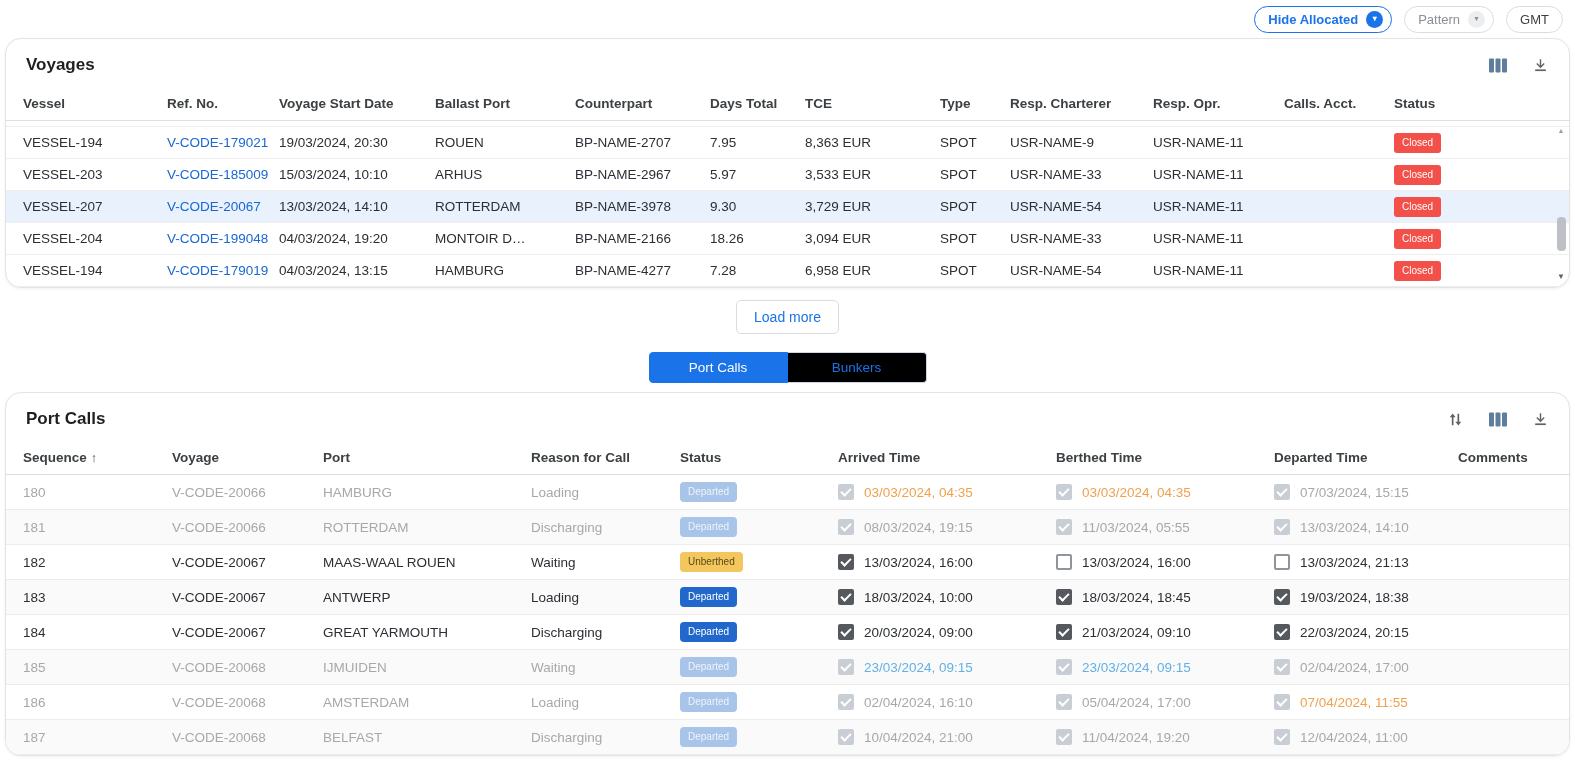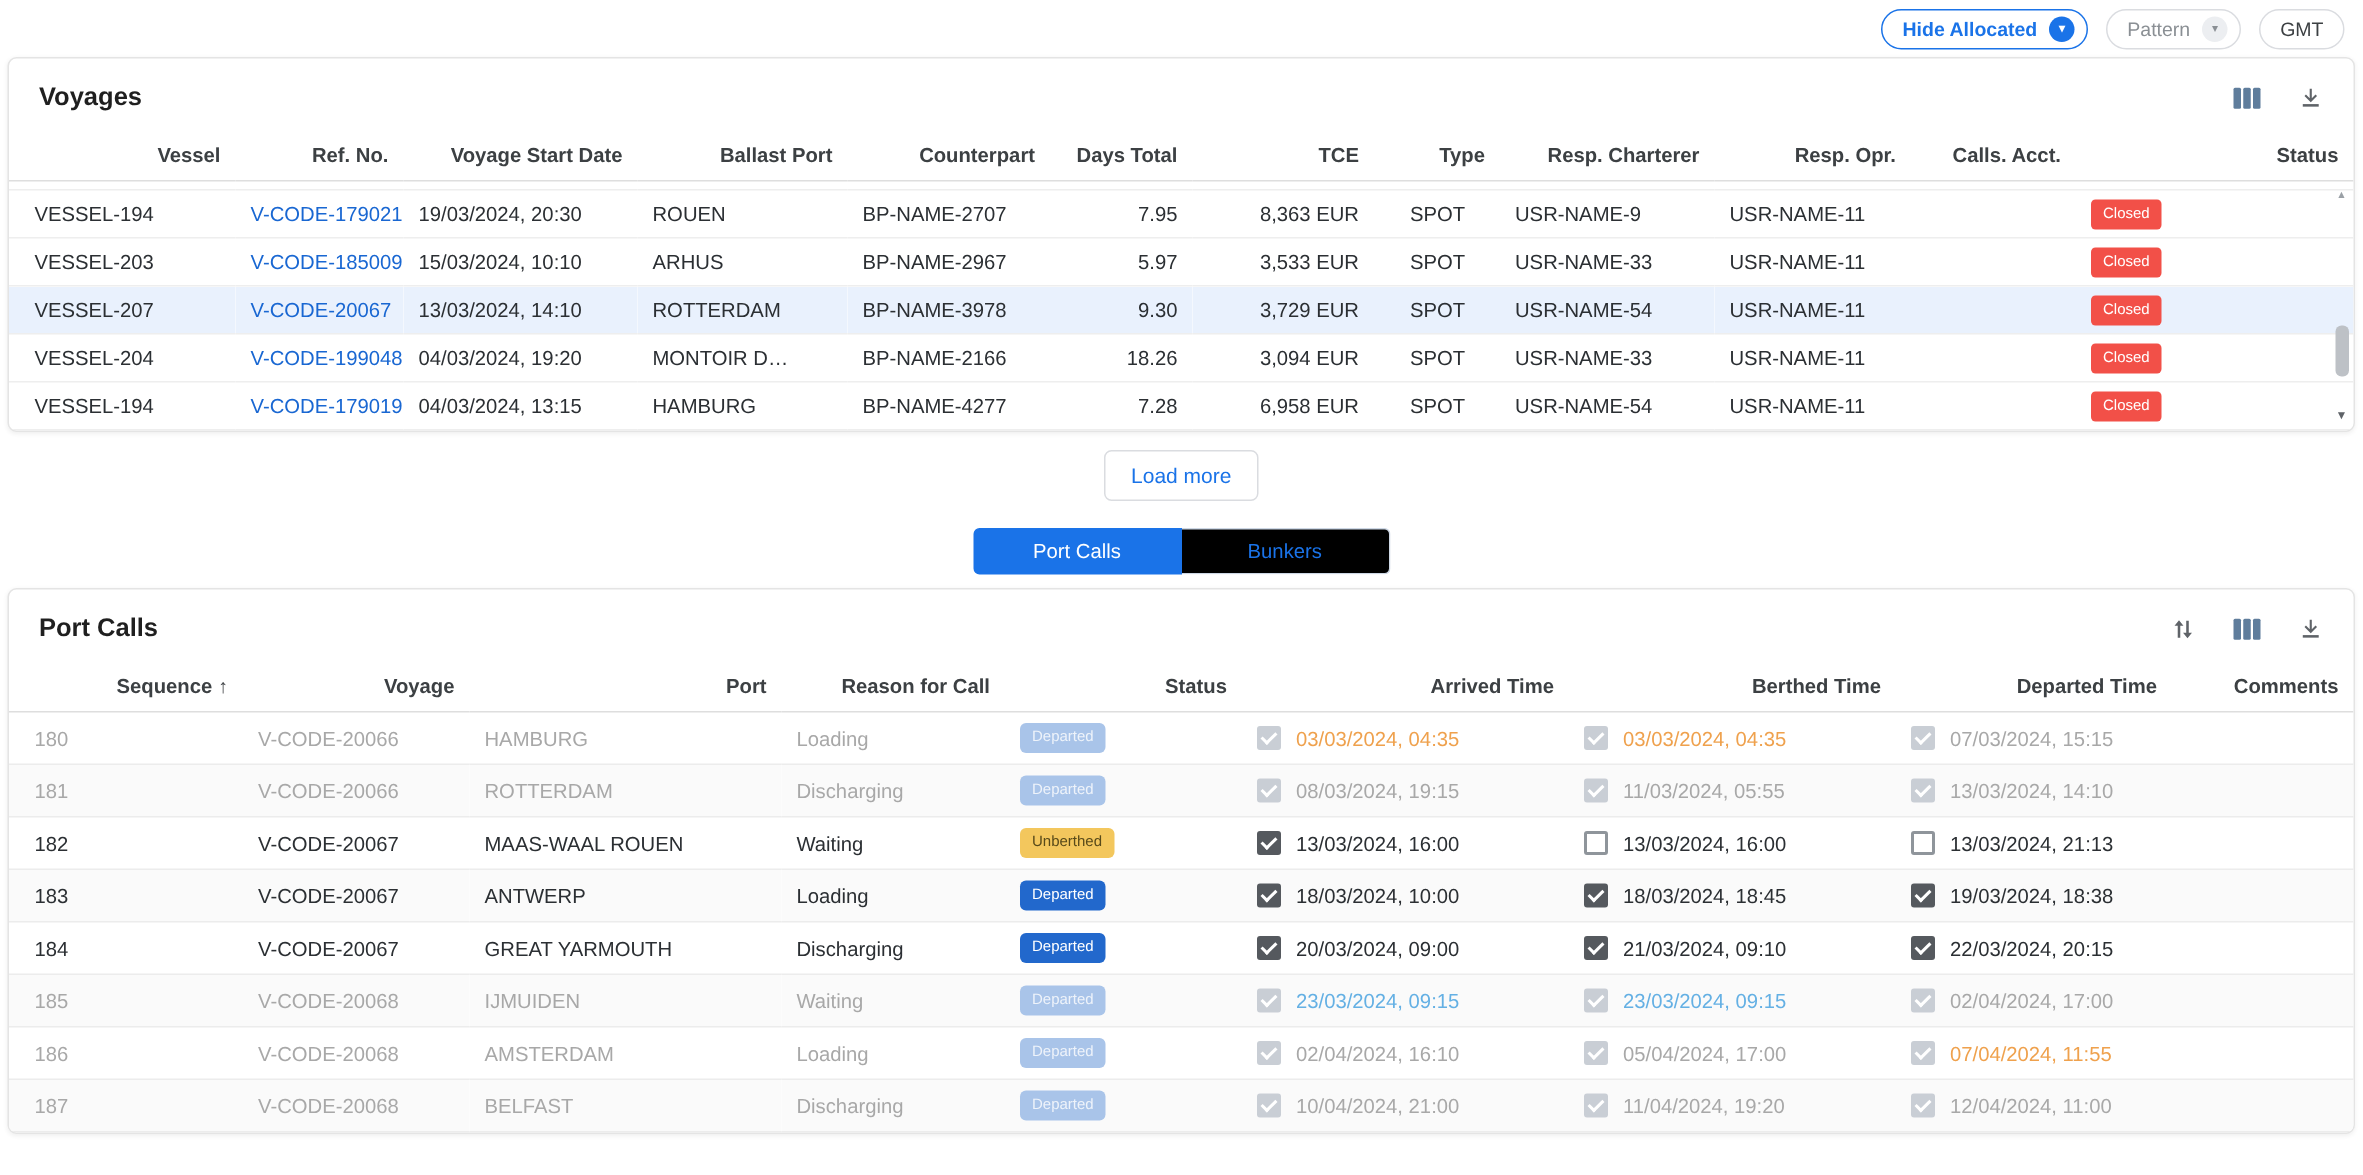--- a/index.html
+++ b/index.html
@@ -11,32 +11,32 @@
   .pill{display:inline-flex;align-items:center;gap:8px;height:27px;padding:0 13px;border-radius:15px;
     background:#fff;border:1px solid #dadce0;font-size:13px;color:#3c4043;cursor:pointer;font-family:inherit}
   .pill.blue{border:1.5px solid #1a73e8;color:#1a73e8;font-weight:bold}
   .pill.greytxt{color:#8a8f94}
   .cc{width:17px;height:17px;border-radius:50%;display:inline-flex;align-items:center;justify-content:center;
     font-size:8px;margin-right:-5px;line-height:1}
   .cc.bluec{background:#1a73e8;color:#fff}
   .cc.greyc{background:#eceef1;color:#8a8f94}
 
   
-  .card{margin:0 5px;background:#fff;border:1px solid #e4e4e4;border-radius:6px;box-shadow:0 1px 3px rgba(60,64,67,.08);overflow:hidden}
+  .card{margin:0 5px;background:#fff;border:1px solid #e4e4e4;border-radius:16px;box-shadow:0 1px 3px rgba(60,64,67,.08);overflow:hidden}
   .card-head{display:flex;justify-content:space-between;align-items:center;padding:16px 20px 12px 20px}
   .card-head h2{font-size:17px;font-weight:bold;color:#1f1f1f}
   .head-icons{display:flex;align-items:center;gap:24px}
   .head-icons .ic{cursor:pointer;display:inline-flex}
 
   
   table{width:100%;border-collapse:collapse;table-layout:fixed;font-size:13.5px}
-  th{font-weight:bold;color:#3c4043;text-align:right;padding:9px 10px;border-bottom:1px solid #dedede;white-space:nowrap;overflow:hidden}
+  th{font-weight:bold;color:#3c4043;text-align:left;padding:9px 10px;border-bottom:1px solid #dedede;white-space:nowrap;overflow:hidden}
   td{padding:0 10px;white-space:nowrap;overflow:hidden}
   th:first-child,td:first-child{padding-left:17px}
-  .num{text-align:right}
+  .num{}
   .tcepad{padding-right:24px}
   .center{text-align:right}
 
   .voy td{height:32px;border-bottom:1px solid #eeeeee;color:#2b2f33}
   .voy tr.sliver td{height:6px;border-bottom:1px solid #eeeeee;padding:0}
   .voy tr.sel{background:#e9f1fd}
   .voy a{color:#1967d2;text-decoration:none;cursor:pointer}
 
   .chip{display:inline-block;padding:2px 8px;border-radius:4px;font-size:10px;line-height:16px}
   .chip.closed{background:#f25048;color:#fff;border-radius:3px}

